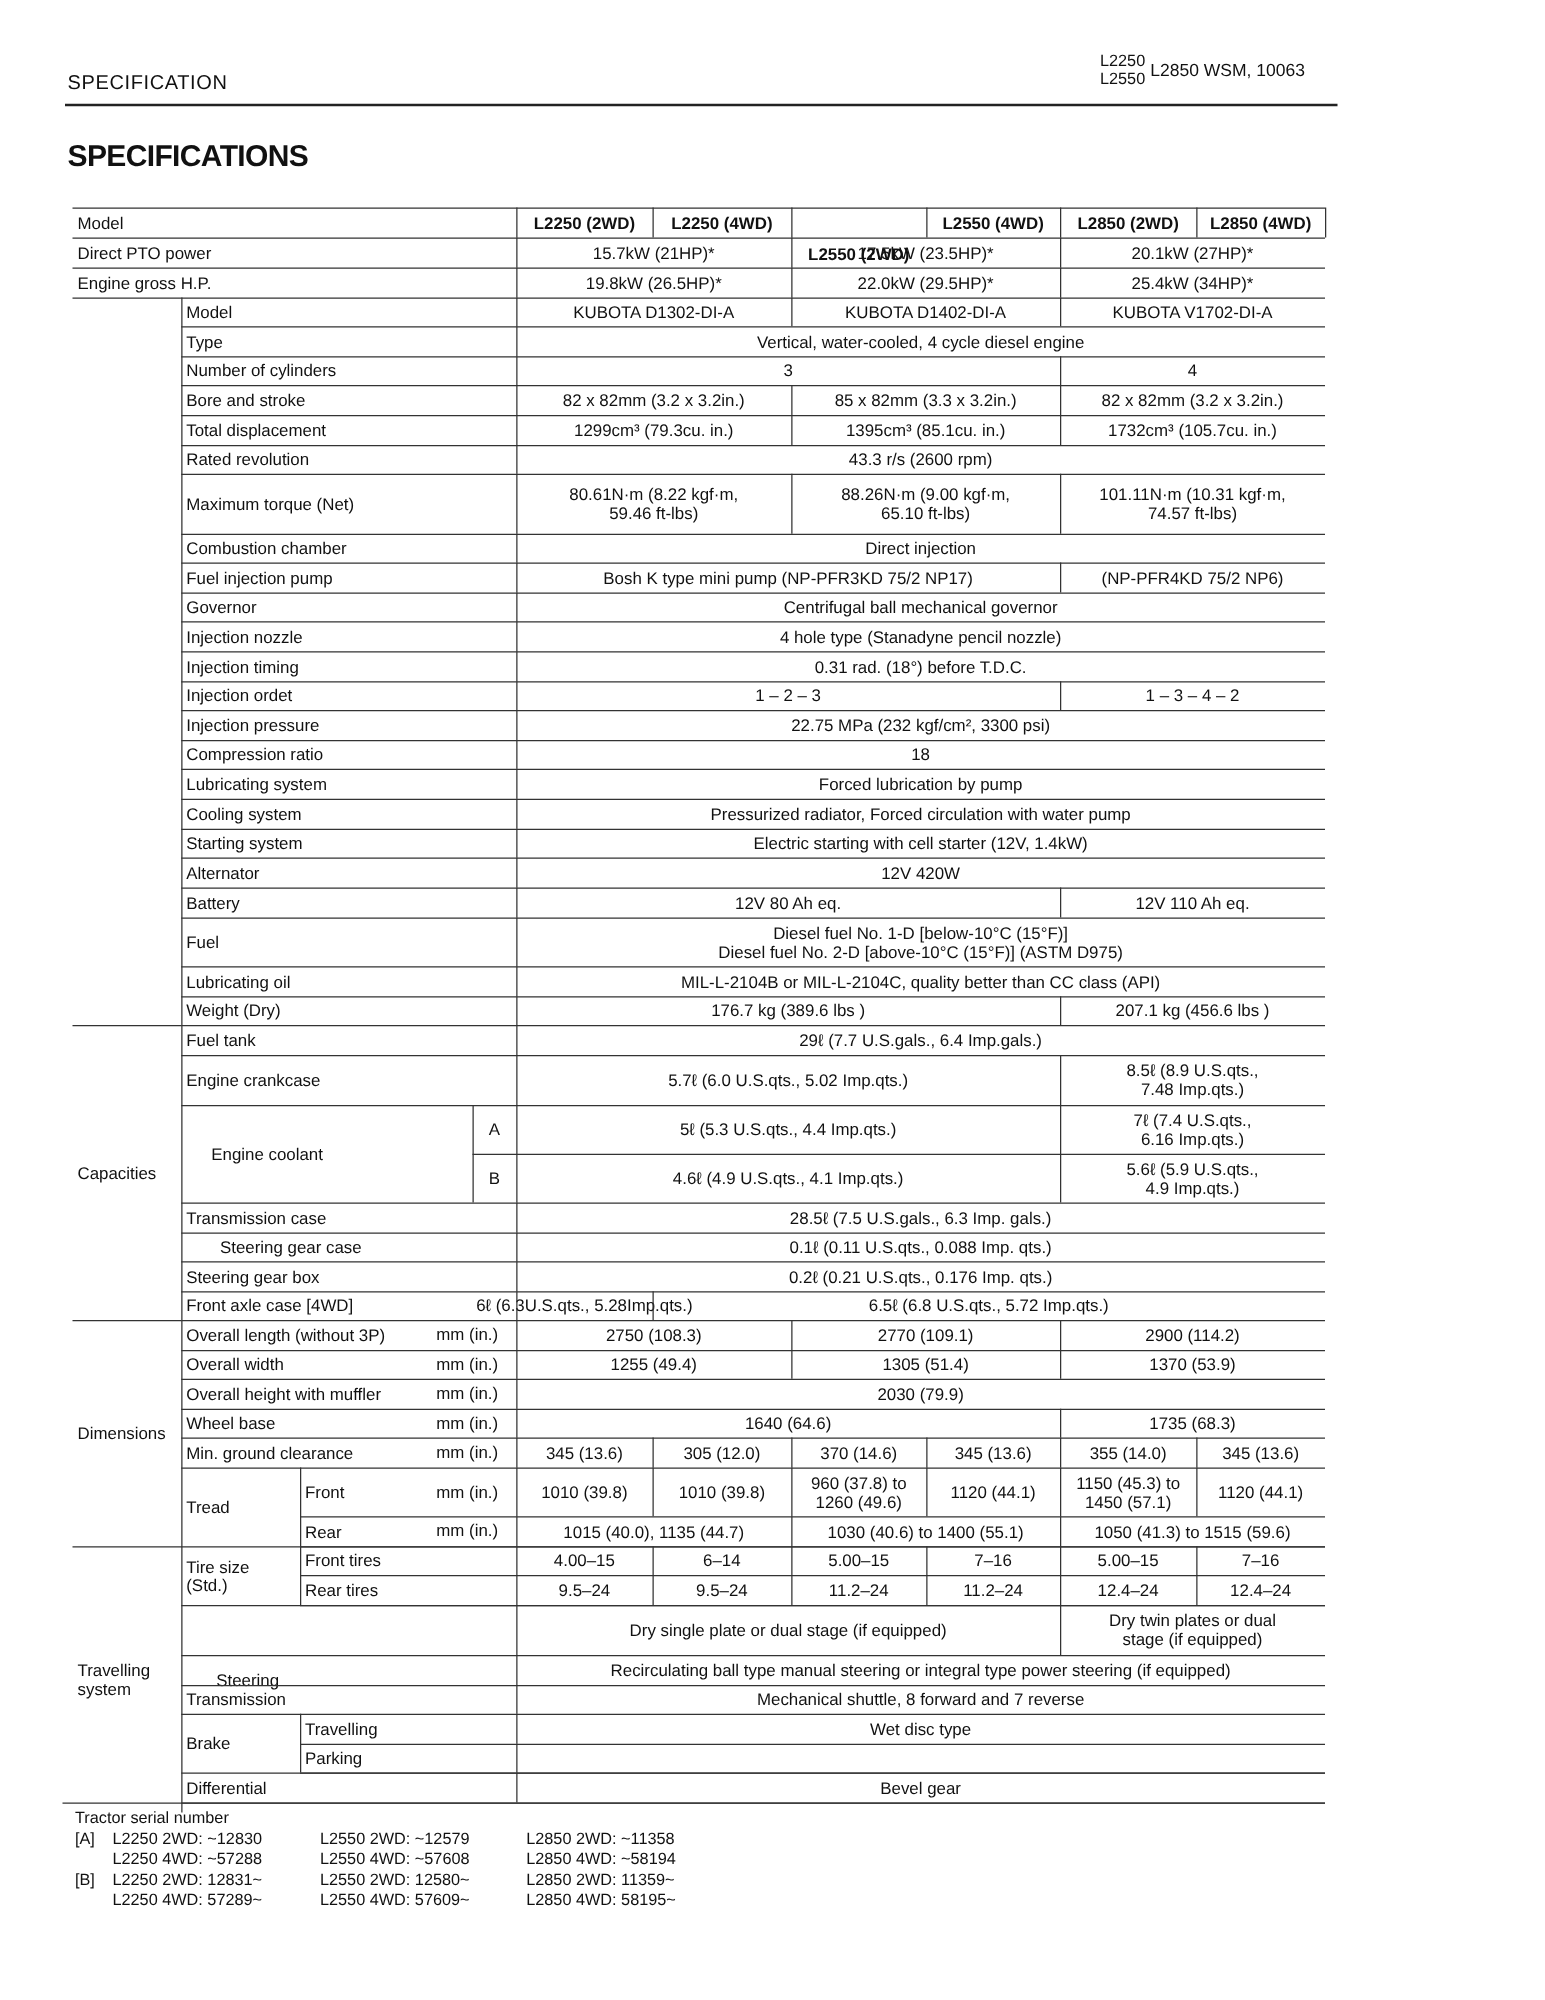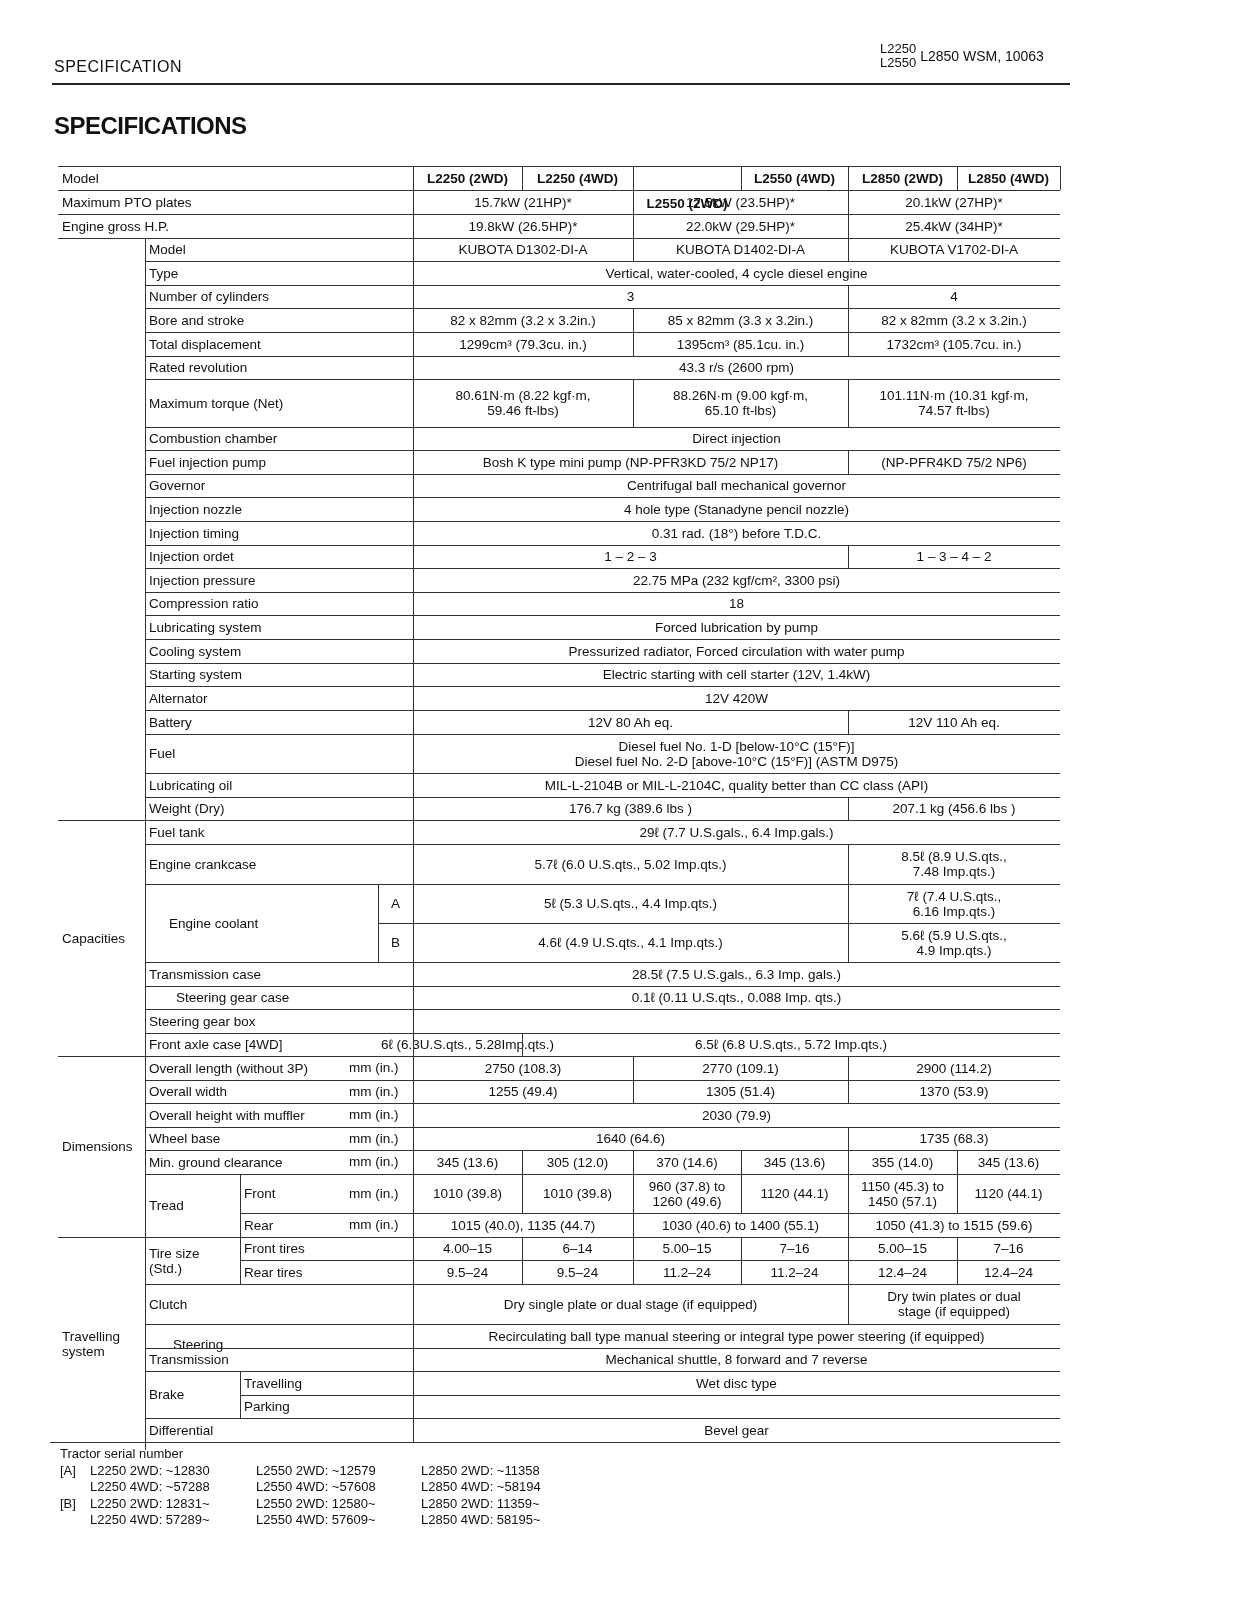--- a/index.html
+++ b/index.html
@@ -49,21 +49,21 @@
     <div class="c ctr" style="left: 633px; top: 166px; width: 108px; height: 24px; font-weight: bold; margin-top: 25px;">L2550 (2WD)</div>
     <div class="vl" style="left: 633px; top: 166px; height: 24px;"></div>
     <div class="c ctr" style="left: 741px; top: 166px; width: 107px; height: 24px; font-weight: bold;">L2550 (4WD)</div>
     <div class="vl" style="left: 741px; top: 166px; height: 24px;"></div>
     <div class="c ctr" style="left: 848px; top: 166px; width: 109px; height: 24px; font-weight: bold;">L2850 (2WD)</div>
     <div class="vl" style="left: 848px; top: 166px; height: 24px;"></div>
     <div class="c ctr" style="left: 957px; top: 166px; width: 103px; height: 24px; font-weight: bold;">L2850 (4WD)</div>
     <div class="vl" style="left: 957px; top: 166px; height: 24px;"></div>
     <div class="vl" style="left: 1060px; top: 166px; height: 24px;"></div>
     <div class="hl" style="left: 58px; width: 1002px; top: 190px;"></div>
-    <div class="c lbl" style="left: 58px; top: 190px; width: 355px; height: 24px;">Maximum PTO plates</div>
+    <div class="c lbl" style="left: 58px; top: 190px; width: 355px; height: 24px;">Direct PTO power</div>
     <div class="c ctr" style="left: 413px; top: 190px; width: 220px; height: 24px;">15.7kW (21HP)*</div>
     <div class="c ctr" style="left: 633px; top: 190px; width: 215px; height: 24px;">17.5kW (23.5HP)*</div>
     <div class="vl" style="left: 633px; top: 190px; height: 24px;"></div>
     <div class="c ctr" style="left: 848px; top: 190px; width: 212px; height: 24px;">20.1kW (27HP)*</div>
     <div class="vl" style="left: 848px; top: 190px; height: 24px;"></div>
     <div class="vl" style="left: 413px; top: 190px; height: 24px;"></div>
     <div class="hl" style="left: 58px; width: 1002px; top: 214px;"></div>
     <div class="c lbl" style="left: 58px; top: 214px; width: 355px; height: 24px;">Engine gross H.P.</div>
     <div class="c ctr" style="left: 413px; top: 214px; width: 220px; height: 24px;">19.8kW (26.5HP)*</div>
     <div class="c ctr" style="left: 633px; top: 214px; width: 215px; height: 24px;">22.0kW (29.5HP)*</div>
@@ -238,20 +238,21 @@
     <div class="hl" style="left: 145px; width: 915px; top: 962px;"></div>
     <div class="c lbl" style="left: 145px; top: 962px; width: 268px; height: 24px;">Transmission case</div>
     <div class="c ctr" style="left: 413px; top: 962px; width: 647px; height: 24px;">28.5ℓ (7.5 U.S.gals., 6.3 Imp. gals.)</div>
     <div class="vl" style="left: 413px; top: 962px; height: 24px;"></div>
     <div class="hl" style="left: 145px; width: 915px; top: 986px;"></div>
     <div class="c lbl" style="left: 145px; top: 986px; width: 268px; height: 23px; padding-left: 31px;">Steering gear case</div>
     <div class="c ctr" style="left: 413px; top: 986px; width: 647px; height: 23px;">0.1ℓ (0.11 U.S.qts., 0.088 Imp. qts.)</div>
     <div class="vl" style="left: 413px; top: 986px; height: 23px;"></div>
     <div class="hl" style="left: 145px; width: 915px; top: 1009px;"></div>
     <div class="c lbl" style="left: 145px; top: 1009px; width: 268px; height: 24px;">Steering gear box</div>
+    <div class="c ctr" style="left: 413px; top: 1009px; width: 647px; height: 24px;">0.2ℓ (0.21 U.S.qts., 0.176 Imp. qts.)</div>
     <div class="vl" style="left: 413px; top: 1009px; height: 24px;"></div>
     <div class="hl" style="left: 145px; width: 915px; top: 1033px;"></div>
     <div class="c lbl" style="left: 145px; top: 1033px; width: 268px; height: 23px;">Front axle case [4WD]</div>
     <div class="c ctr" style="left: 413px; top: 1033px; width: 109px; height: 23px;">6ℓ (6.3U.S.qts., 5.28Imp.qts.)</div>
     <div class="c ctr" style="left: 522px; top: 1033px; width: 538px; height: 23px;">6.5ℓ (6.8 U.S.qts., 5.72 Imp.qts.)</div>
     <div class="vl" style="left: 522px; top: 1033px; height: 23px;"></div>
     <div class="vl" style="left: 413px; top: 1033px; height: 23px;"></div>
     <div class="hl" style="left: 145px; width: 915px; top: 1056px;"></div>
     <div class="hl" style="left: 58px; width: 87px; top: 1056px;"></div>
     <div class="c lbl" style="left: 58px; top: 1056px; width: 87px; height: 181px;">Dimensions</div>
@@ -364,21 +365,20 @@
     <div class="vl" style="left: 633px; top: 1260px; height: 24px;"></div>
     <div class="c ctr" style="left: 741px; top: 1260px; width: 107px; height: 24px;">11.2–24</div>
     <div class="vl" style="left: 741px; top: 1260px; height: 24px;"></div>
     <div class="c ctr" style="left: 848px; top: 1260px; width: 109px; height: 24px;">12.4–24</div>
     <div class="vl" style="left: 848px; top: 1260px; height: 24px;"></div>
     <div class="c ctr" style="left: 957px; top: 1260px; width: 103px; height: 24px;">12.4–24</div>
     <div class="vl" style="left: 957px; top: 1260px; height: 24px;"></div>
     <div class="vl" style="left: 413px; top: 1260px; height: 24px;"></div>
     <div class="hl" style="left: 240px; width: 820px; top: 1284px;"></div>
     <div class="hl" style="left: 145px; width: 915px; top: 1284px;"></div>
-    <div class="c lbl" style="left: 145px; top: 1284px; width: 268px; height: 40px;">Clutch</div>
     <div class="c ctr" style="left: 413px; top: 1284px; width: 435px; height: 40px;">Dry single plate or dual stage (if equipped)</div>
     <div class="c ctr" style="left: 848px; top: 1284px; width: 212px; height: 40px; flex-direction: column; justify-content: center;">
       <div>Dry twin plates or dual</div>
       <div>stage (if equipped)</div>
     </div>
     <div class="vl" style="left: 848px; top: 1284px; height: 40px;"></div>
     <div class="vl" style="left: 413px; top: 1284px; height: 40px;"></div>
     <div class="hl" style="left: 145px; width: 915px; top: 1324px;"></div>
     <div class="c lbl" style="left: 145px; top: 1332px; width: 268px; height: 24px; padding-left: 28px;">Steering</div>
     <div class="c ctr" style="left: 413px; top: 1324px; width: 647px; height: 24px;">Recirculating ball type manual steering or integral type power steering (if equipped)</div>

